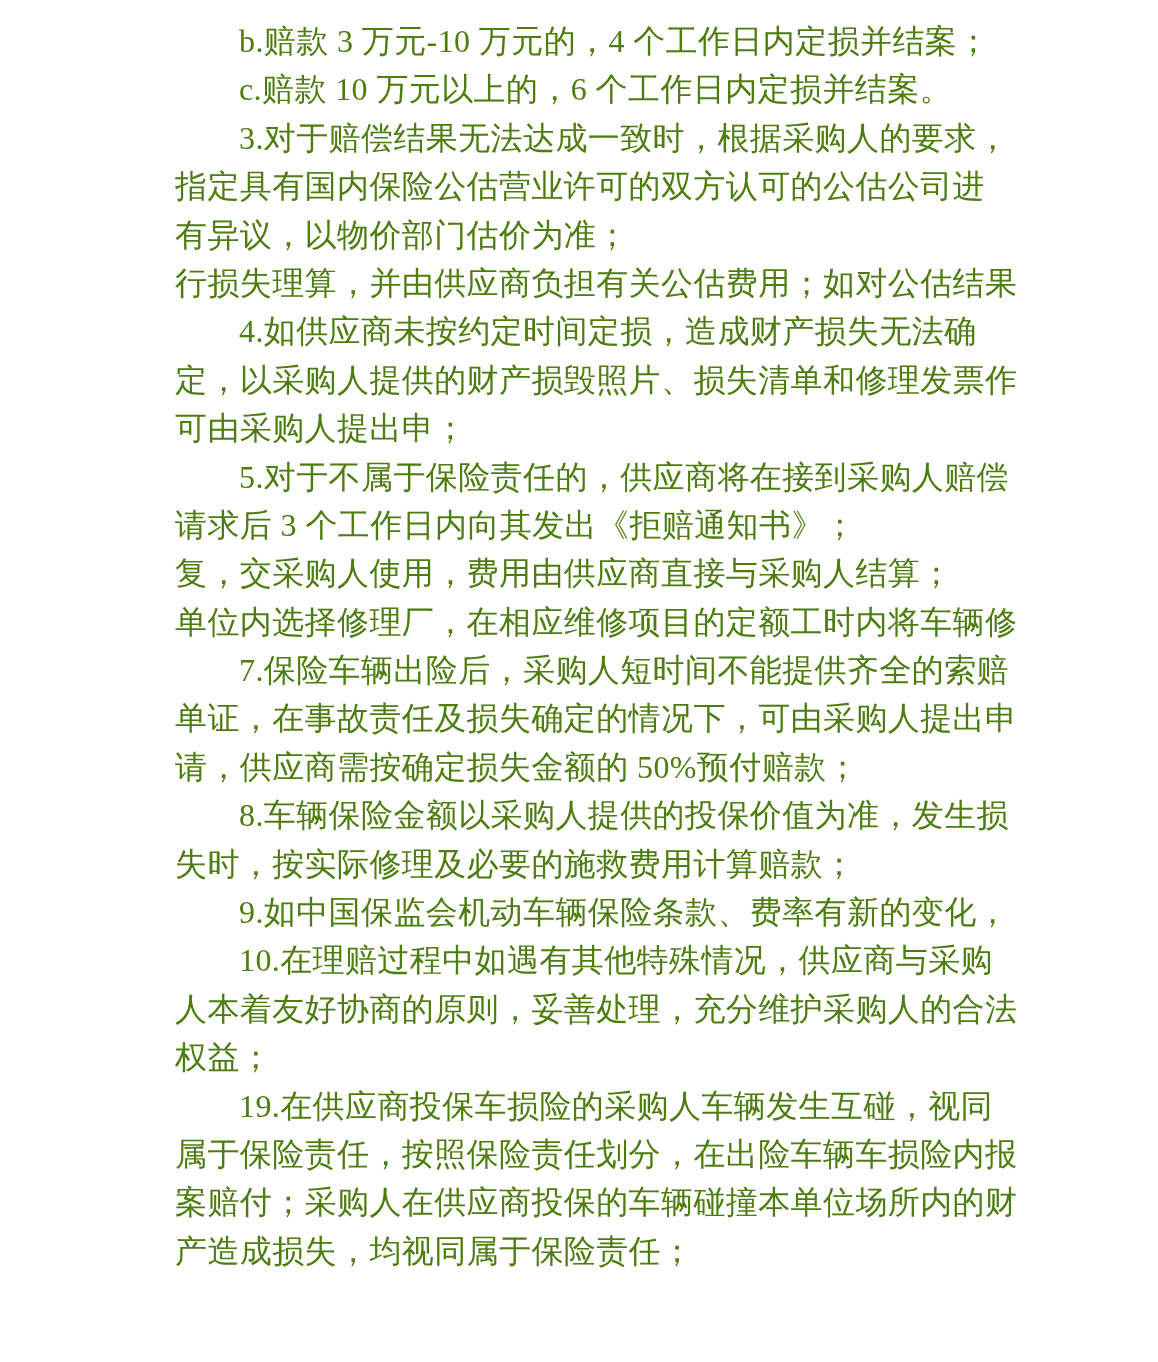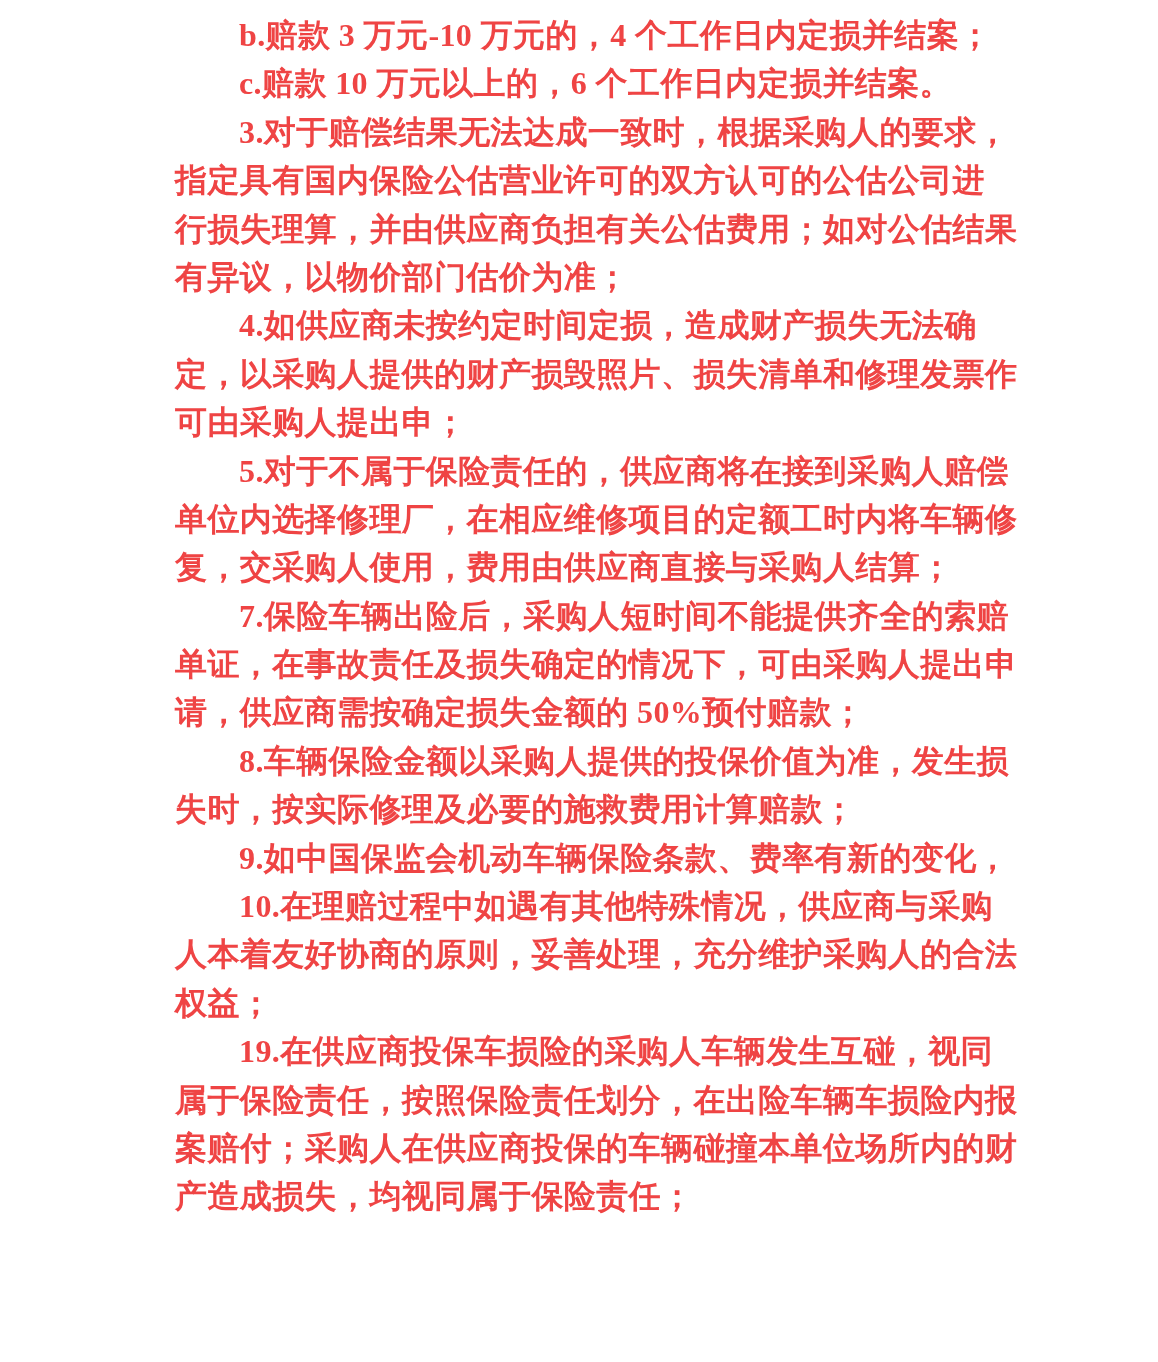--- a/index.html
+++ b/index.html
@@ -10,25 +10,24 @@
   .page {
     position: relative;
     width: 1158px;
     height: 1362px;
     background: #ffffff;
     overflow: hidden;
     font-family: "Liberation Serif", "DejaVu Serif", serif;
   }
   .text-block {
     position: absolute;
-    top: 11px;
+    top: 17px;
     left: 175px;
     width: 812px;
-    color: #ef4444;
-    font-weight: bold;
+    color: #4d7c0f;
   }
   .line {
     font-size: 32px;
     line-height: 48.4px;
     height: 48.4px;
     letter-spacing: 0.4px;
     white-space: nowrap;
     text-align: left;
   }
   
@@ -38,28 +37,29 @@
 </style>
 </head>
 <body>
 
 <div class="page">
   <div class="text-block">
     <div class="line ind">b.赔款 3 万元-10 万元的，4 个工作日内定损并结案；</div>
     <div class="line ind">c.赔款 10 万元以上的，6 个工作日内定损并结案。</div>
     <div class="line ind">3.对于赔偿结果无法达成一致时，根据采购人的要求，</div>
     <div class="line">指定具有国内保险公估营业许可的双方认可的公估公司进</div>
+    <div class="line">有异议，以物价部门估价为准；</div>
     <div class="line">行损失理算，并由供应商负担有关公估费用；如对公估结果</div>
-    <div class="line">有异议，以物价部门估价为准；</div>
     <div class="line ind">4.如供应商未按约定时间定损，造成财产损失无法确</div>
     <div class="line">定，以采购人提供的财产损毁照片、损失清单和修理发票作</div>
     <div class="line">可由采购人提出申；</div>
     <div class="line ind">5.对于不属于保险责任的，供应商将在接到采购人赔偿</div>
+    <div class="line">请求后 3 个工作日内向其发出《拒赔通知书》；</div>
+    <div class="line">复，交采购人使用，费用由供应商直接与采购人结算；</div>
     <div class="line">单位内选择修理厂，在相应维修项目的定额工时内将车辆修</div>
-    <div class="line">复，交采购人使用，费用由供应商直接与采购人结算；</div>
     <div class="line ind">7.保险车辆出险后，采购人短时间不能提供齐全的索赔</div>
     <div class="line">单证，在事故责任及损失确定的情况下，可由采购人提出申</div>
     <div class="line">请，供应商需按确定损失金额的 50%预付赔款；</div>
     <div class="line ind">8.车辆保险金额以采购人提供的投保价值为准，发生损</div>
     <div class="line">失时，按实际修理及必要的施救费用计算赔款；</div>
     <div class="line ind">9.如中国保监会机动车辆保险条款、费率有新的变化，</div>
     <div class="line ind">10.在理赔过程中如遇有其他特殊情况，供应商与采购</div>
     <div class="line">人本着友好协商的原则，妥善处理，充分维护采购人的合法</div>
     <div class="line">权益；</div>
     <div class="line ind">19.在供应商投保车损险的采购人车辆发生互碰，视同</div>

